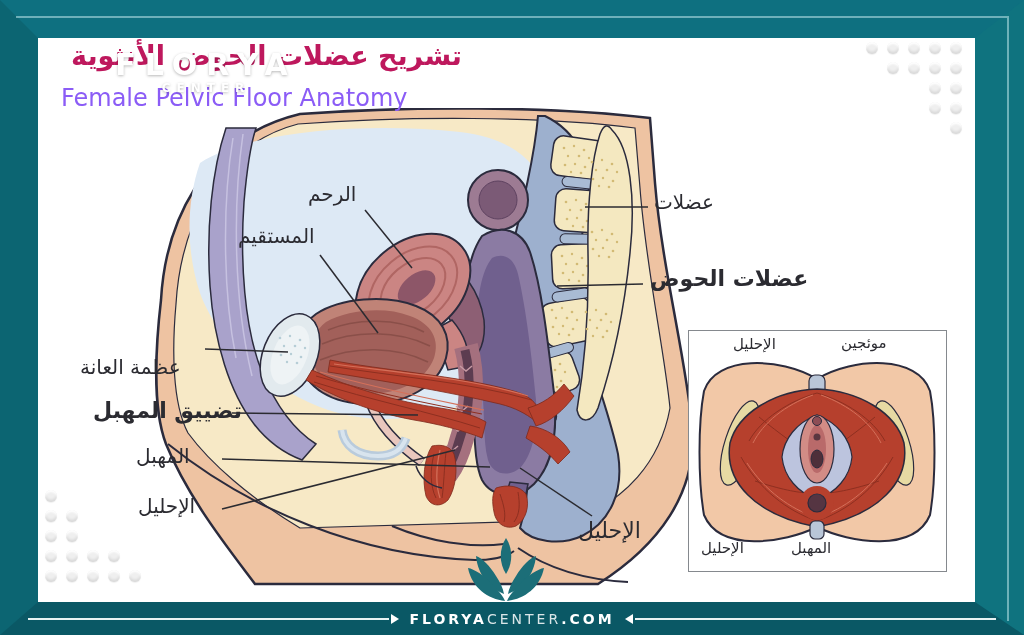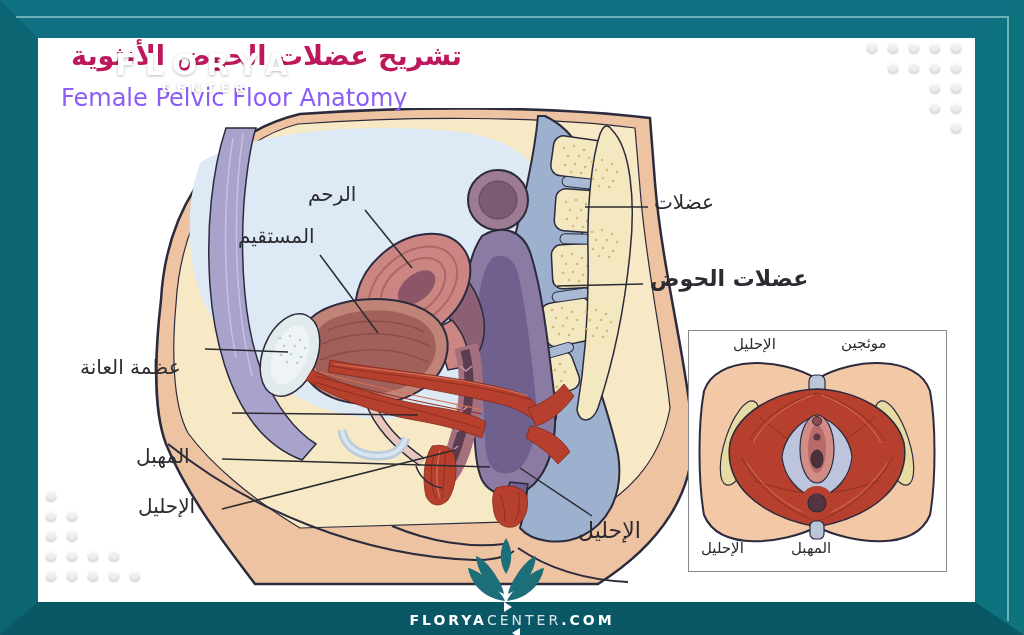--- a/index.html
+++ b/index.html
@@ -38,21 +38,21 @@
   .overlay{position:absolute;inset:0;z-index:1;pointer-events:none;}
   .mainsvg{position:absolute;left:92px;top:70px;z-index:0;}
 
   
   .inset{position:absolute;left:650px;top:292px;width:259px;height:242px;background:#ffffff;
     border:1.5px solid #85898e;box-sizing:border-box;z-index:2;}
   .inset .ilbl{position:absolute;direction:rtl;font-size:15px;color:#2b2b31;white-space:nowrap;z-index:2;}
   .inset svg{position:absolute;left:0;top:0;z-index:0;}
 
   
-  .footer{position:absolute;left:0;bottom:0;width:1024px;height:33px;display:flex;align-items:center;z-index:5;color:#fff;flex-direction:column;}
+  .footer{position:absolute;left:0;bottom:0;width:1024px;height:33px;display:flex;align-items:center;z-index:5;color:#fff;}
   .fline{flex:1;height:2px;background:#e8f3f3;}
   .fline.left{margin-left:28px;}
   .fline.right{margin-right:28px;}
   .arrow-r{width:0;height:0;border-left:8px solid #ffffff;border-top:5px solid transparent;border-bottom:5px solid transparent;margin:0 10px 0 2px;}
   .arrow-l{width:0;height:0;border-right:8px solid #ffffff;border-top:5px solid transparent;border-bottom:5px solid transparent;margin:0 2px 0 10px;}
   .ftext{font-size:14px;letter-spacing:3px;white-space:nowrap;}
   .ftext .bold{font-weight:bold;}
   .ftext .light{font-weight:400;opacity:.85;}
 
   .logo{position:absolute;left:466px;top:534px;z-index:6;}
@@ -303,20 +303,21 @@
         <line x1="712" y1="502" x2="775" y2="407"></line>
         <line x1="782" y1="498" x2="780" y2="442"></line>
       </g>
     </svg>
 
     <div class="lbl" style="left:270px;top:144px;">الرحم</div>
     <div class="lbl" style="left:200px;top:186px;">المستقيم</div>
     <div class="lbl" style="left:616px;top:152px;">عضلات</div>
     <div class="lbl b" style="left:612px;top:228px;">عضلات الحوض</div>
     <div class="lbl" style="left:42px;top:296px;margin-top:21px;">عظمة العانة</div>
+    <div class="lbl b" style="left:55px;top:360px;">تضييق المهبل</div>
     <div class="lbl" style="left:98px;top:406px;">المهبل</div>
     <div class="lbl" style="left:100px;top:456px;">الإحليل</div>
     <div class="lbl" style="left:540px;top:480px;font-size:22px;">الإحليل</div>
 
     <div class="inset">
       <svg width="256" height="239" viewBox="0 0 256 239">
         <path d="M15,60 C27,24 91,26 128,48 C165,26 229,24 241,60
                  C247,92 247,150 241,184 C225,222 161,212 128,196
                  C95,212 31,222 15,184 C9,150 9,92 15,60 Z" fill="#f2c8a7" stroke="#2b2b3d" stroke-width="2"></path>
         <rect x="120" y="44" width="16" height="30" rx="6" fill="#b9c6d8" stroke="#2b2b3d" stroke-width="1.2"></rect>

